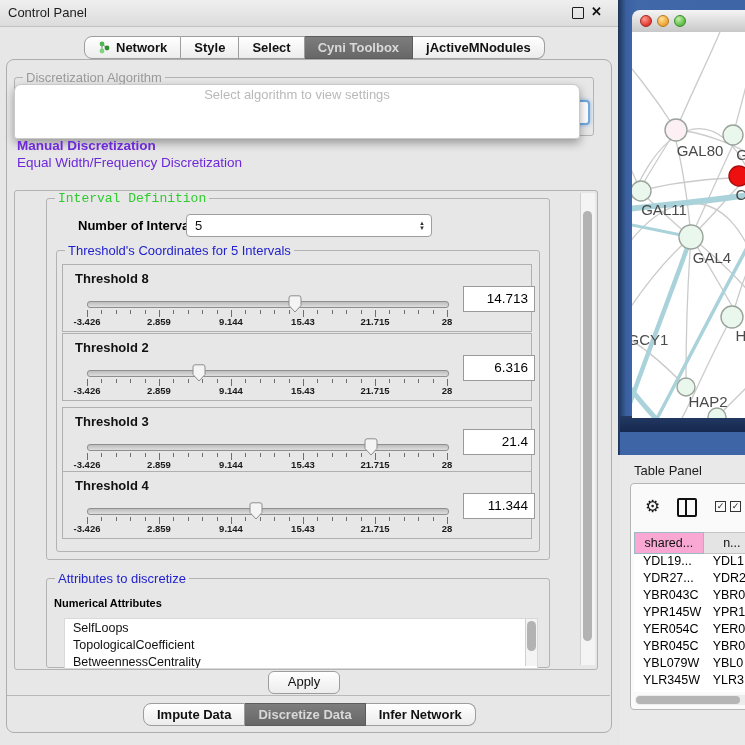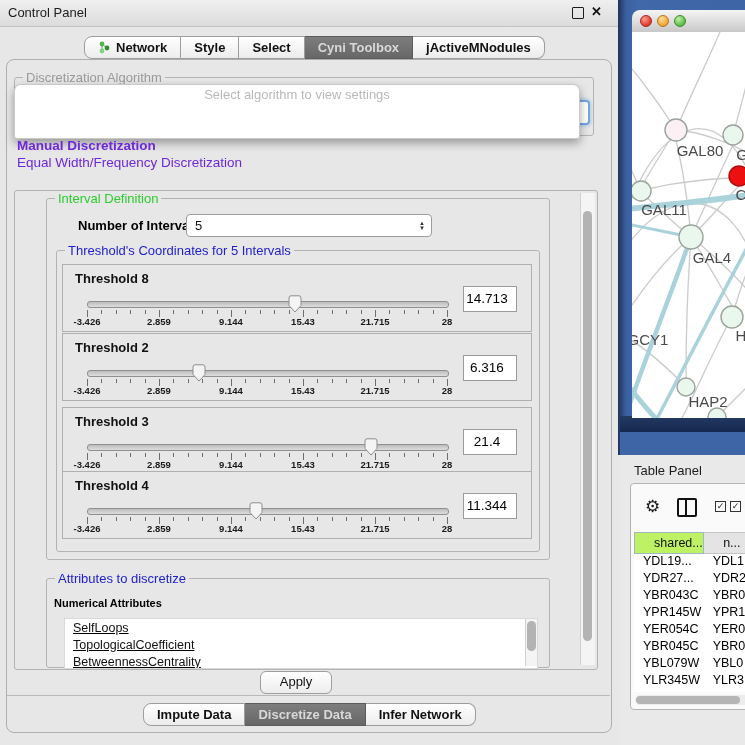--- a/index.html
+++ b/index.html
@@ -45,32 +45,32 @@
   #focus-combo{left:552px;top:100px;width:34px;height:21px;background:#fff;
      border:2px solid #75a7dd;border-radius:4px;box-shadow:0 0 4px #8ab6e4;z-index:20;}
   
   .thr-row{position:absolute;left:62px;width:470px;height:68px;border:1px solid #b0b0b0;
      background:#e7e7e7;box-sizing:border-box;}
   .thr-label{position:absolute;left:12px;top:6px;font-size:13px;font-weight:bold;color:#111;}
   .thr-track{position:absolute;left:24px;top:36px;width:360px;height:5px;border-radius:3px;
      background:linear-gradient(#bdbdbd,#dedede);border:1px solid #8f8f8f;}
   .tick{position:absolute;width:1px;background:#6e6e6e;}
   .tick-label{position:absolute;width:44px;text-align:center;font-size:9.5px;font-weight:bold;color:#1a1a1a;top:51px;}
-  .thr-value{position:absolute;left:400px;top:21px;width:54px;height:26px;background:#fff;
-     border:1px solid #9a9a9a;font-size:13.5px;color:#000;text-align:center;
+  .thr-value{position:absolute;left:400px;top:21px;width:72px;height:26px;background:#fff;
+     border:1px solid #9a9a9a;font-size:13.5px;color:#000;text-align:right;
      padding:4px 6px 8px 0;box-sizing:border-box;}
   .thumb{position:absolute;top:30px;}
   
   .vscroll{position:absolute;background:#f4f4f4;border-left:1px solid #d0d0d0;}
   .vthumb{position:absolute;left:2px;width:9px;border-radius:5px;background:#b3b3b3;}
   
-  #attr-list{left:64px;top:618px;width:472px;height:49px;background:#fff;border:1px solid #d9d9d9;overflow:hidden;text-decoration:underline;}
+  #attr-list{left:64px;top:618px;width:472px;height:49px;background:#fff;border:1px solid #d9d9d9;overflow:hidden;}
   .list-item{font-size:12.5px;color:#111;padding:1.5px 0 1.5px 8px;}
   
-  #apply-btn{left:260px;top:671px;width:70px;height:21px;background:linear-gradient(#ffffff,#ececec);
+  #apply-btn{left:268px;top:671px;width:70px;height:21px;background:linear-gradient(#ffffff,#ececec);
      border:1px solid #9d9d9d;border-radius:6px;font-size:13px;color:#111;
      text-align:center;line-height:20px;}
   .hline{background:#b9b9b9;height:1px;}
   
   #desktop{left:618px;top:0;width:127px;height:455px;
      background:linear-gradient(90deg,#1f3356 0px,#3a60a0 8px,#4169aa 20px,#3e66a7 100%);}
   #desk-shadow{left:620px;top:416px;width:125px;height:16px;
      background:linear-gradient(#233a63,#16284e);}
   #desk-blue-bottom{left:620px;top:432px;width:125px;height:23px;background:#3e66a7;}
   #net-window{left:632px;top:10px;width:113px;height:408px;}
@@ -168,21 +168,21 @@
   </div>
 
 
   <div class="abs group" style="left:14px;top:190px;width:582px;height:478px;background:#e7e7e7;">
     <div class="vscroll" style="right:2px;top:2px;width:14px;height:472px;">
       <div class="vthumb" style="top:18px;height:430px;"></div>
     </div>
   </div>
 
   <div class="abs group" style="left:46px;top:198px;width:502px;height:360px;">
-    <div class="group-title" id="interval-title" style="color: rgb(46, 204, 46);">Interval Definition</div>
+    <div class="group-title" id="interval-title" style="color: rgb(46, 204, 46); font-family: Liberation Mono, monospace;">Interval Definition</div>
   </div>
   <div class="abs bold" style="left:78px;top:218px;font-size:13px;">Number of Intervals</div>
   <div class="combo abs" style="left:186px;top:214px;width:246px;height:23px;">
     <span>5</span>
     <span class="stepper">
         <span>▲</span>
         <span>▼</span>
       </span>
   </div>
 
@@ -427,21 +427,21 @@
 
 <div id="table-panel" class="abs">
   <div id="tp-title" class="abs">Table Panel</div>
   <div id="tp-card" class="abs">
     <div id="gear-icon" class="tp-icon abs">⚙</div>
     <div id="split-icon" class="tp-icon abs"></div>
     <div id="cb1" class="cb-icon abs">✓</div>
     <div id="cb2" class="cb-icon abs">✓</div>
     <div id="tp-table" class="abs">
       <div class="tp-header">
-        <div class="tp-hcell c1" style="background: #bef264; text-align: right;">shared...</div>
+        <div class="tp-hcell c1" style="background: #f9a8d4;">shared...</div>
         <div class="tp-hcell c2">n...</div>
       </div>
       <div id="tp-rows">
           <div class="tp-row">
             <div class="tp-cell c1">YDL19...</div>
             <div class="tp-cell c2">YDL1</div>
           </div>
           <div class="tp-row">
             <div class="tp-cell c1">YDR27...</div>
             <div class="tp-cell c2">YDR2</div>

